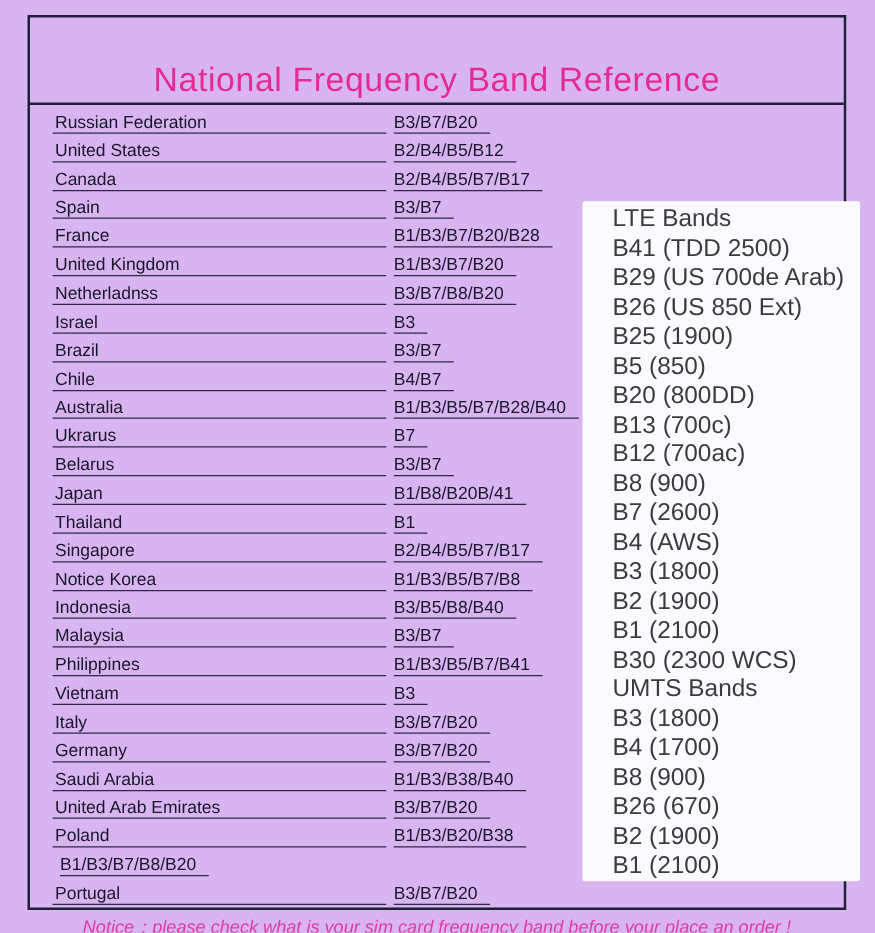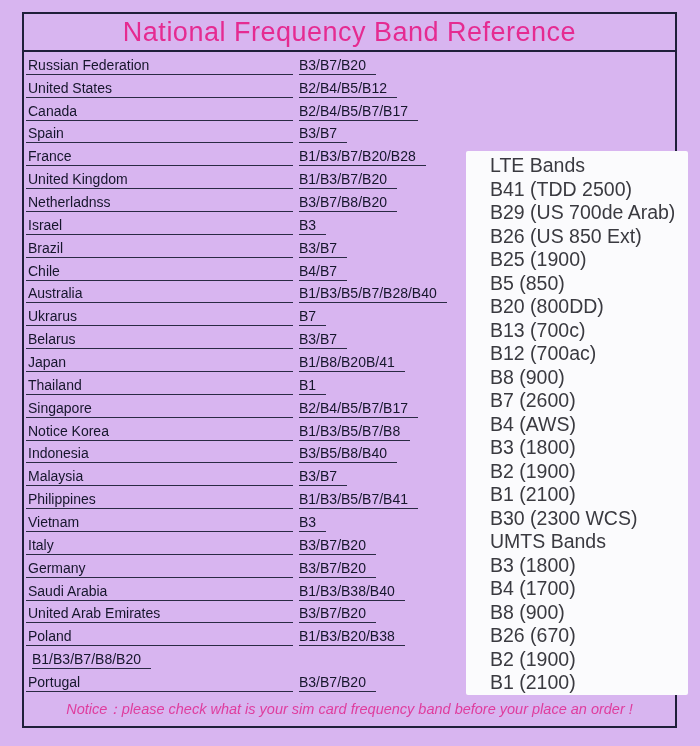--- a/index.html
+++ b/index.html
@@ -11,33 +11,33 @@
   }
   .frame{
     position:absolute;left:22px;top:12px;
     width:651px;height:712px;
     border:2px solid var(--frame_border,#1f1f3a);
     box-sizing:content-box;
   }
   .title-bar{
     height:36px;
     border-bottom:2px solid var(--frame_border,#1f1f3a);
-    display:flex;align-items:center;justify-content:center;
+    display:flex;align-items:center;justify-content:center;margin-top:32px;
   }
   .title-bar .title{
     color:var(--accent_pink,#e52b91);
     font-size:27px;letter-spacing:0.5px;white-space:nowrap;
   }
   .table-body{
     display:flex;flex-direction:column;
   }
   .row{
     height:22.86px;
     display:flex;align-items:flex-end;
-    padding-left:2px;
+    padding-left:18px;
     font-size:14px;color:var(--ink,#16162c);
   }
   .row .country{
     flex:0 0 265px;
     border-bottom:1.5px solid var(--underline,#2a2a44);
     padding-left:2px;padding-bottom:1px;
     white-space:nowrap;overflow:hidden;
   }
   .row .cgap{flex:0 0 6px;}
   .row .bands{
@@ -48,21 +48,21 @@
   }
   .notice-bar{
     height:34px;
     display:flex;align-items:center;justify-content:center;
   }
   .notice-bar .notice{
     color:var(--notice_pink,#df3d9e);
     font-size:14.5px;white-space:nowrap;font-style:italic;
   }
   .band-panel{
-    position:absolute;left:466px;top:151px;
+    position:absolute;left:466px;top:161px;
     width:222px;height:544px;
     background:var(--panel_bg,#fbfbfd);
     border-radius:2px;
     z-index:5;
     box-sizing:border-box;
     padding:3px 0 0 24px;
     overflow:hidden;
   }
   .band-panel .pline{
     font-size:19.5px;line-height:23.5px;

